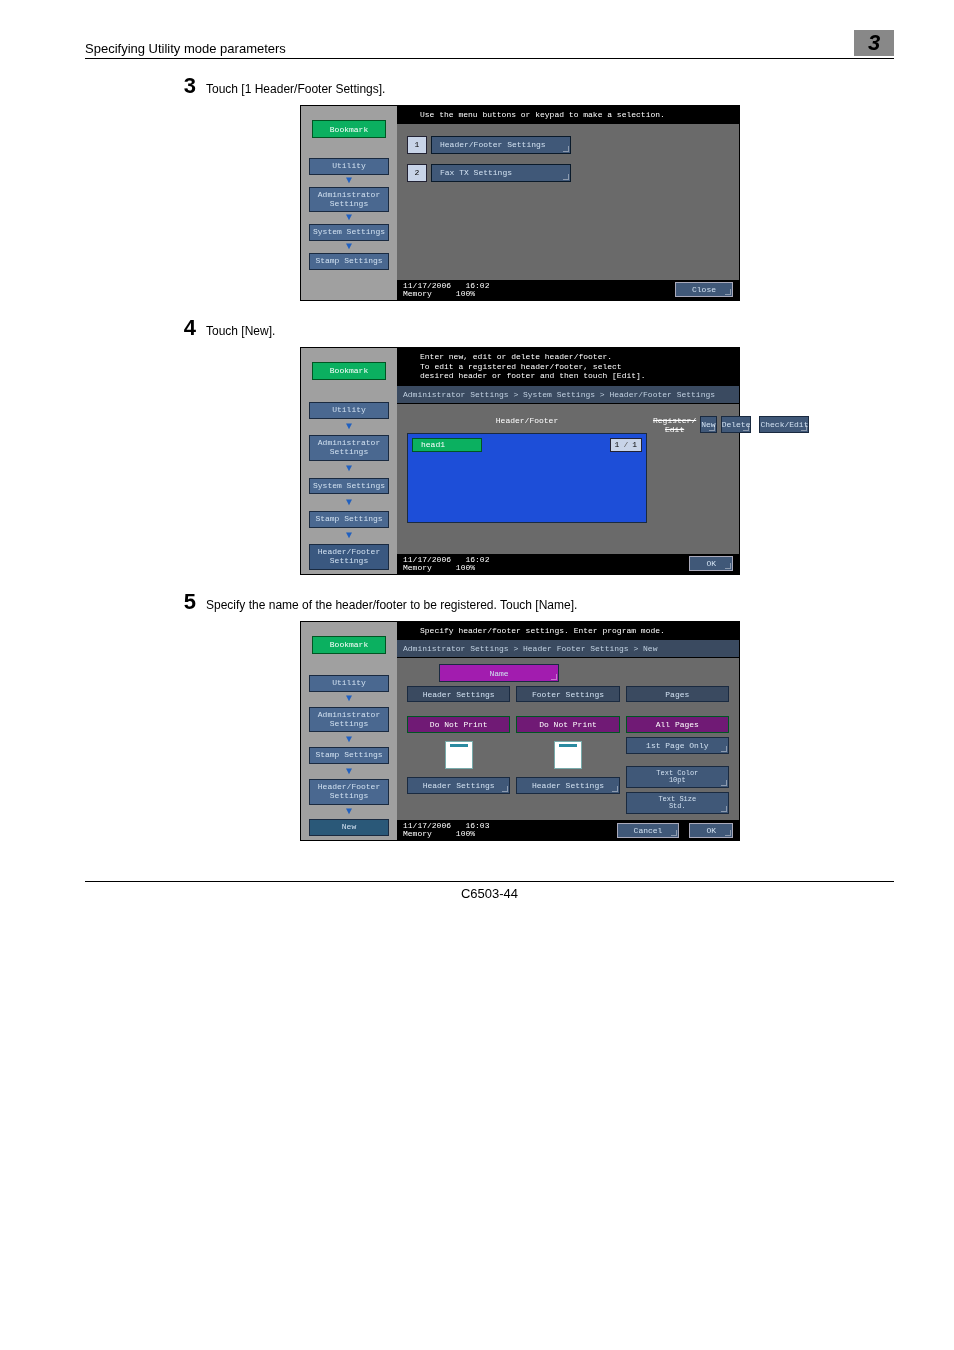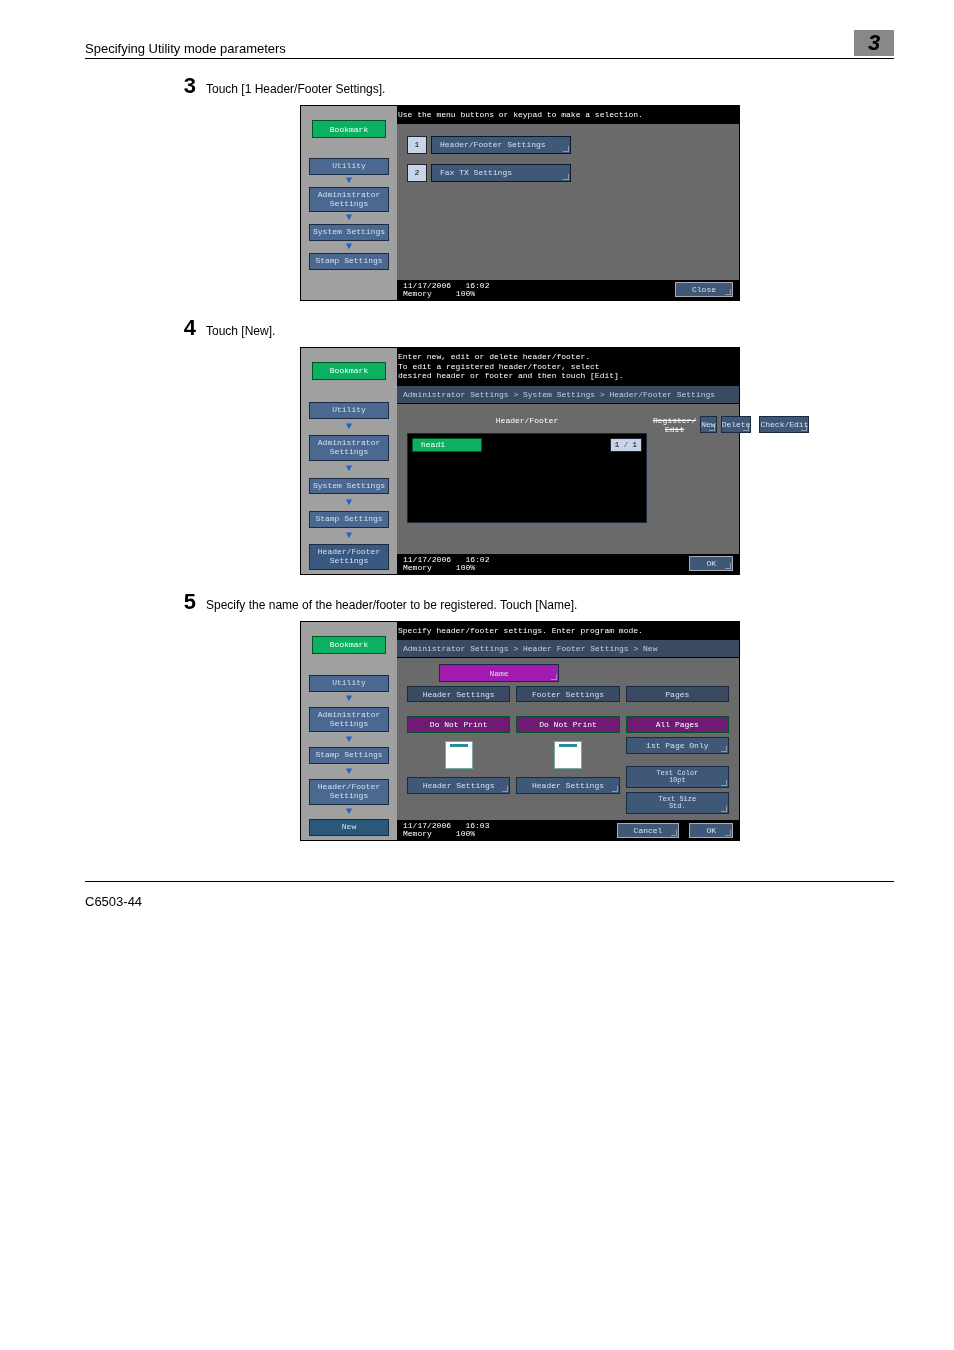--- a/index.html
+++ b/index.html
@@ -102,21 +102,21 @@
   }
   .main-col {
     flex: 1;
     background: #6a6a6a;
     display: flex;
     flex-direction: column;
   }
   .msg-bar {
     background: #000;
     color: #fff;
-    padding: 4px 1px;
+    padding: 4px 23px;
     line-height: 1.2;
     min-height: 12px;
   }
   .crumb-bar {
     background: #3a4a60;
     color: #c0d0e0;
     padding: 4px 6px;
     border-top: 1px solid #000;
     border-bottom: 1px solid #000;
   }
@@ -179,21 +179,21 @@
     position:relative;
   }
   
   .hf-panel {
     display:flex;
     gap:6px;
   }
   .hf-left { flex:1; }
   .hf-title { text-align:center; color:#fff; margin-bottom:8px; }
   .hf-listbox {
-    background:#000000;
+    background:#1d4ed8;
     border:1px solid #1a2a40;
     height:90px;
     padding:4px;
     position:relative;
   }
   .hf-item {
     background:#0bb060;
     border:1px solid #052;
     padding:2px 8px;
     width:70px;
@@ -280,22 +280,22 @@
   .preview-sq::before{
     content:"";
     position:absolute;
     left:4px;right:4px;top:2px;height:3px;
     background:#2a8aa0;
   }
   .two-line{ line-height:1; font-size:7px; }
   .footer-row {
     border-top: 1px solid #000;
     display:flex;
-    justify-content: flex-start;
-    padding-top: 12px;
+    justify-content: center;
+    padding-top: 4px;
     margin-top: 40px;
     font-size: 13px;
   }
 </style>
 </head>
 <body>
 
 <div class="page">
   <div class="header-row">
     <span class="header-title">Specifying Utility mode parameters</span>

